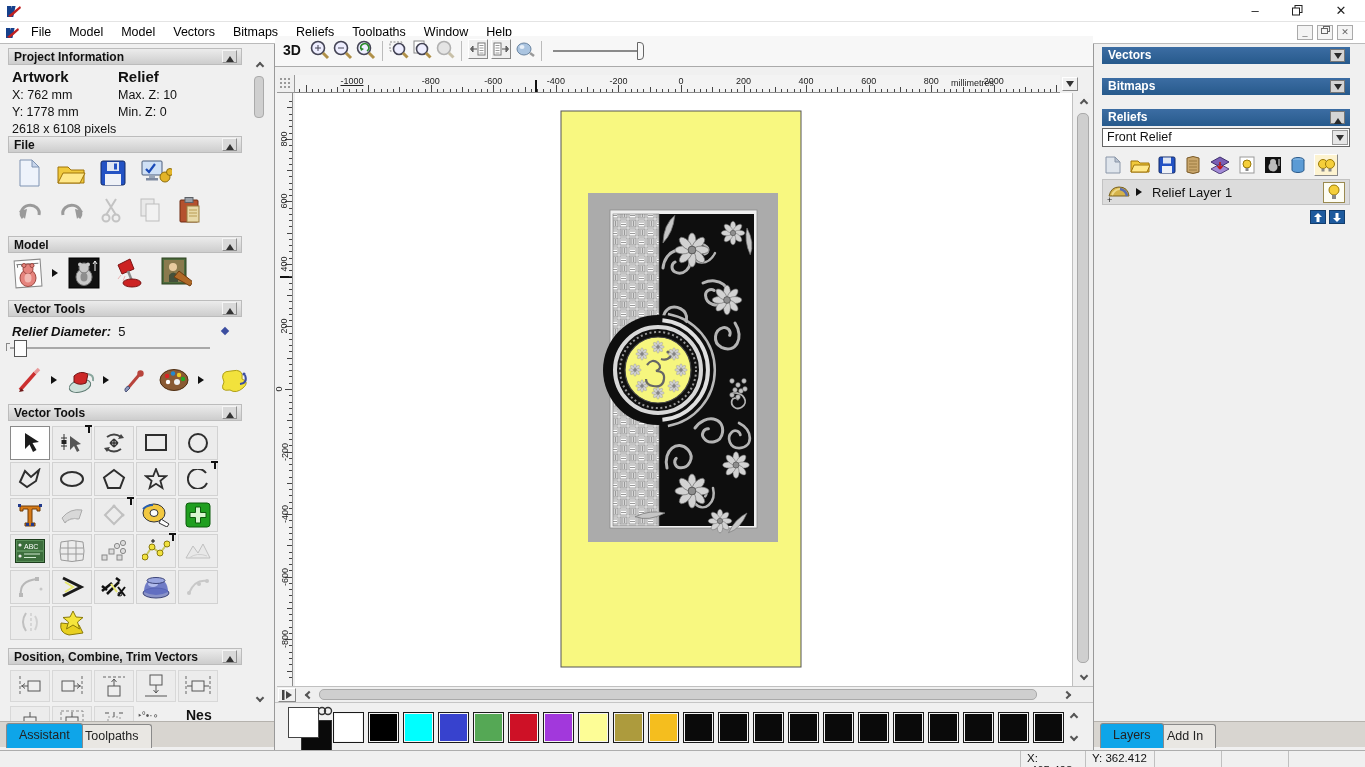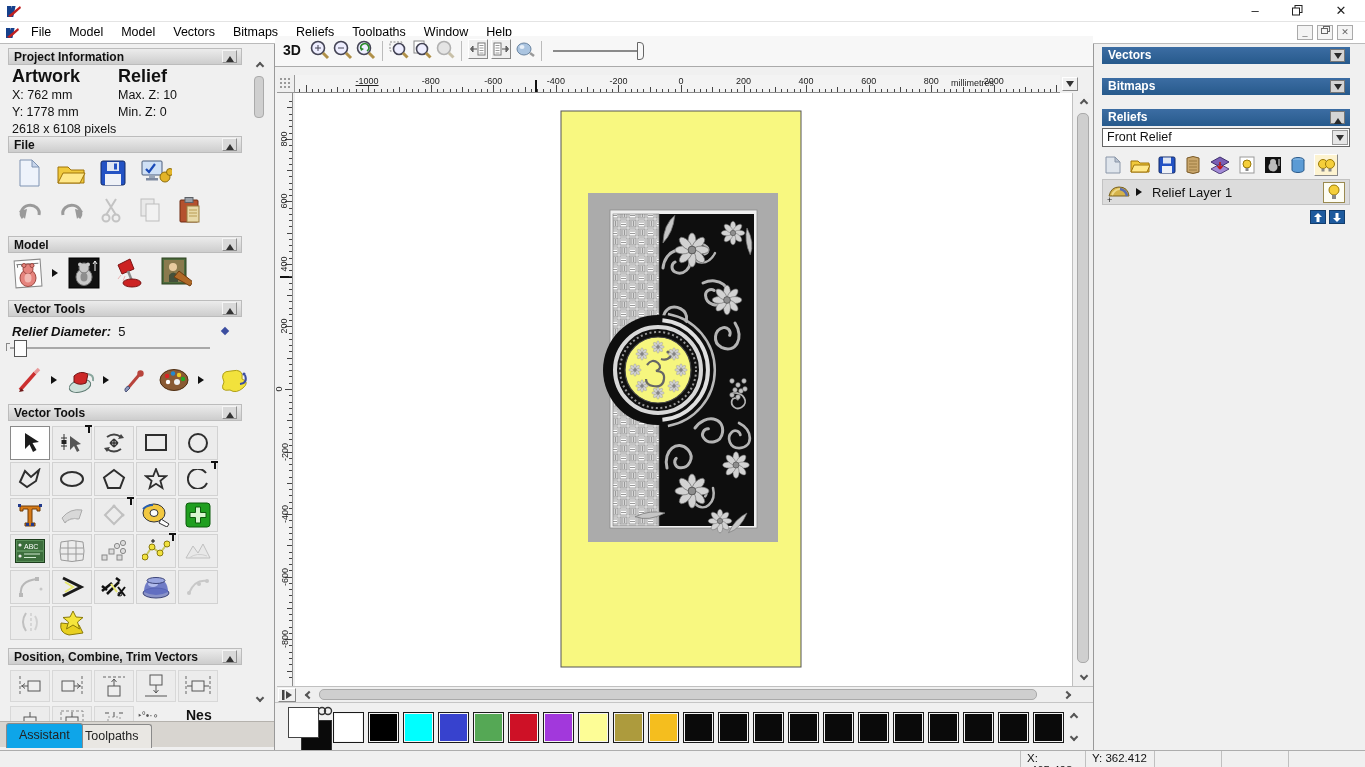--- a/index.html
+++ b/index.html
@@ -17,21 +17,21 @@
 .sechdr{position:absolute;left:8px;width:234px;height:17px;background:linear-gradient(#ececec,#cdcdcd);border:1px solid #bcbcbc;font-weight:bold;font-size:12px;padding:1px 0 0 5px}
 .secbtn{position:absolute;width:15px;height:13px;background:#d9d9d9;border:1px solid #909090;border-top-color:#f5f5f5;border-left-color:#f5f5f5}
 .tri-u{width:0;height:0;border:4px solid transparent;border-bottom:6px solid #333;margin:1px auto 0}
 .tri-d{width:0;height:0;border:4px solid transparent;border-top:6px solid #333;margin:4px auto 0}
 .tri-r{width:0;height:0;border:4px solid transparent;border-left:6px solid #111;display:inline-block}
 .chv{display:inline-block;width:6px;height:6px;border-left:2px solid #555;border-bottom:2px solid #555}
 .ch-l{transform:rotate(45deg)}.ch-r{transform:rotate(225deg)}.ch-u{transform:rotate(135deg)}.ch-d{transform:rotate(-45deg)}
 
 #leftpanel{left:0;top:44px;width:275px;height:706px;background:#f0f0f0;border-right:1px solid #999}
 .pinfo{position:absolute;font-size:12.5px;line-height:17px}
-.pinfo b{font-size:18px}
+.pinfo b{font-size:15px}
 .icrow{position:absolute;display:flex;align-items:center}
 .ic{display:inline-flex;align-items:center;justify-content:center}
 .toolbtn{position:absolute;width:40px;height:34px;background:#ececec;border:1px solid #d2d2d2;display:flex;align-items:center;justify-content:center}
 .toolbtn.active{background:#fff;border:1px solid #8a8a8a}
 .pin{position:absolute;right:-1px;top:-2px;width:7px;height:8px}
 .pin:before{content:"";position:absolute;left:0;top:0;width:7px;height:2px;background:#111}
 .pin:after{content:"";position:absolute;left:3px;top:2px;width:1.5px;height:6px;background:#111}
 .alnbtn{position:absolute;width:40px;height:32px;background:#ececec;border:1px solid #d8d8d8;display:flex;align-items:center;justify-content:center}
 
 .tabstrip{position:absolute;height:26px;background:#d8d5d0;border-top:1px solid #b5b2ad}
@@ -782,21 +782,21 @@
       <div class="tick" style="left: 705.056px; height: 3px;"></div>
       <div class="tick" style="left: 711.312px; height: 3px;"></div>
       <div class="tick" style="left: 717.568px; height: 3px;"></div>
       <div class="tick" style="left: 723.824px; height: 3px;"></div>
       <div class="tick" style="left: 730.08px; height: 5px;"></div>
       <div class="tick" style="left: 736.336px; height: 3px;"></div>
       <div class="tick" style="left: 742.592px; height: 3px;"></div>
       <div class="tick" style="left: 748.848px; height: 3px;"></div>
       <div class="tick" style="left: 755.104px; height: 3px;"></div>
       <div class="tick" style="left: 761.36px; height: 7px;"></div>
-      <span class="rlabel" style="left: 72px; text-decoration: underline;">-1000</span>
+      <span class="rlabel" style="left: 57px; text-decoration: underline;">-1000</span>
       <span class="rlabel" style="left: 135.76px;">-800</span>
       <span class="rlabel" style="left: 198.32px;">-600</span>
       <span class="rlabel" style="left: 260.88px;">-400</span>
       <span class="rlabel" style="left: 323.44px;">-200</span>
       <span class="rlabel" style="left: 386px;">0</span>
       <span class="rlabel" style="left: 448.56px;">200</span>
       <span class="rlabel" style="left: 511.12px;">400</span>
       <span class="rlabel" style="left: 573.68px;">600</span>
       <span class="rlabel" style="left: 636.24px;">800</span>
       <span class="rlabel" style="left: 698.8px;">2000</span>
@@ -1181,20 +1181,24 @@
         <svg width="8" height="9">
           <path d="M4,0 l4,4 h-2.5 v5 h-3 v-5 h-2.5z" fill="#fff"></path>
         </svg>
       </div>
     <div class="updn" style="left:235px;top:166px">
         <svg width="8" height="9">
           <path d="M4,9 l4,-4 h-2.5 v-5 h-3 v5 h-2.5z" fill="#fff"></path>
         </svg>
       </div>
 
+    <div class="tabstrip" style="left:0;top:677px;width:272px">
+      <div class="tab active" style="left:6px"><span>Layers</span></div>
+      <div class="tab" style="left:60px"><span>Add In</span></div>
+    </div>
   </div>
 
   <div class="abs" id="statusbar">
     <div class="scell" style="left:1020px;width:64px">X: -465.408</div>
     <div class="scell" style="left:1085px;width:68px">Y: 362.412</div>
     <div class="scell" style="left:1154px;width:66px"></div>
     <div class="scell" style="left:1221px;width:66px"></div>
     <div class="scell" style="left:1288px;width:77px"></div>
   </div>
 

